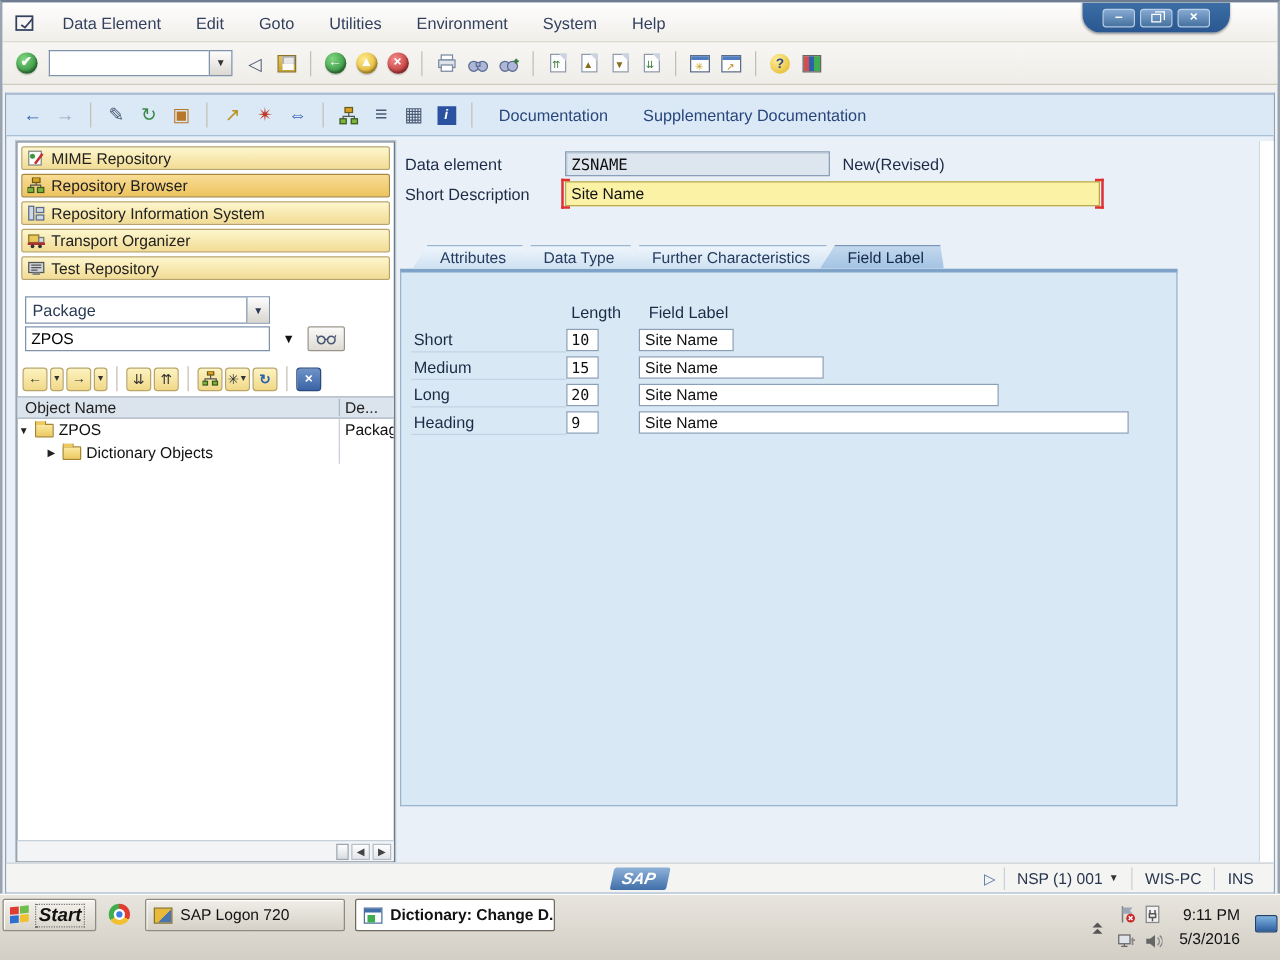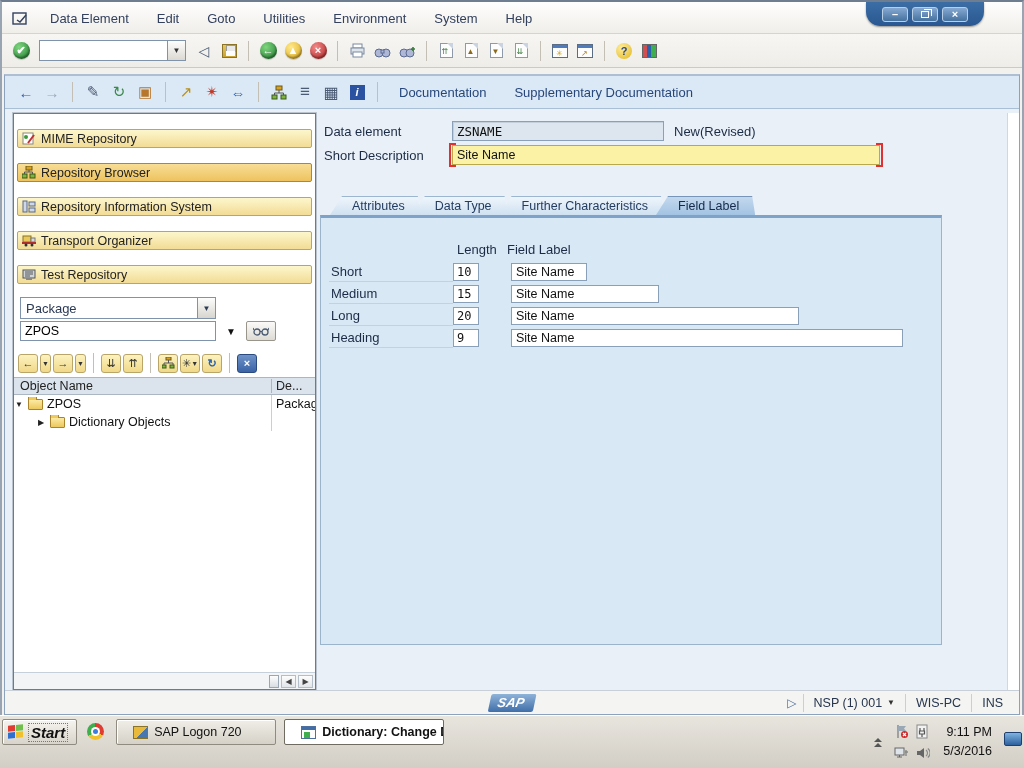--- a/index.html
+++ b/index.html
@@ -53,21 +53,21 @@
   .appbar { height:33px; background:#dbe8f5; border-bottom:1px solid #a9bfd6; display:flex; align-items:center; padding:0 10px; gap:4px; }
   .appbar .glyph { font-size:15px; }
   .applink { color:#27477c; padding:0 12px; cursor:default; }
 
   
   .content { flex:1; display:flex; padding:4px 0 0 8px; overflow:hidden; }
 
   
   .left-panel { width:303px; background:#fff; border:1px solid #6d7a88; outline:1px solid #b9c4cf; display:flex; flex-direction:column; position:relative; }
   .nav-btns { padding:3px; display:flex; flex-direction:column; gap:3px; }
-  .ybtn { height:19px; display:flex; align-items:center; gap:5px; padding:0 4px; background:linear-gradient(#fdf6cd,#f2dc95); border:1px solid #b8a567; border-radius:2px; color:#222; font-size:12.5px; cursor:default;margin-top:12px; }
+  .ybtn { height:19px; display:flex; align-items:center; gap:5px; padding:0 4px; background:linear-gradient(#fdf6cd,#f2dc95); border:1px solid #b8a567; border-radius:2px; color:#222; font-size:12.5px; cursor:default; }
   .ybtn.sel { background:linear-gradient(#f8dd96,#eec35e); border-color:#a8883e; }
   .browse-box { padding:10px 6px 4px 6px; }
   .selbox { width:196px; height:22px; border:1px solid #7f93ad; background:#fff; display:flex; align-items:center; justify-content:space-between; padding-left:5px; margin-bottom:2px; }
   .selbox .drop { width:18px; height:100%; background:linear-gradient(#fdfdfd,#d8d5ce); border-left:1px solid #7f93ad; font-size:8px; display:flex; align-items:center; justify-content:center; }
   .objrow { display:flex; align-items:center; gap:3px; }
   .objrow input { width:196px; height:20px; border:1px solid #7f93ad; padding:0 4px; font-size:12.5px; background:#fff; }
   .flatdrop { width:24px; height:18px; display:flex; align-items:center; justify-content:center; font-size:10px; color:#111; }
   .gbtn { width:30px; height:20px; background:linear-gradient(#fbfaf8,#dedbd4); border:1px solid #9a958a; border-radius:2px; display:flex; align-items:center; justify-content:center; }
   .tree-tools { display:flex; align-items:center; gap:2px; padding:8px 4px 4px 4px; }
   .sbtn { min-width:20px; height:19px; background:linear-gradient(#fdf3c0,#f0d888); border:1px solid #b8a567; border-radius:3px; display:flex; align-items:center; justify-content:center; font-size:11px; color:#333; cursor:default; }
@@ -97,21 +97,21 @@
   .yellow-wrap { position:relative; width:428px; height:20px; }
   .yellow-wrap::before, .yellow-wrap::after { content:""; position:absolute; top:-2px; bottom:-2px; width:5px; border:2px solid #e03030; z-index:2; }
   .yellow-wrap::before { left:-3px; border-right:none; }
   .yellow-wrap::after { right:-3px; border-left:none; }
   .yellow-input { width:100%; height:100%; background:#fbf2a5; border:1px solid #b8a84e; padding:0 4px; font-size:12.5px; color:#111; }
 
   .tabs { display:flex; margin:28px 0 0 10px; align-items:flex-end; height:20px; position:relative; z-index:2; }
   .tab { height:19px; padding:0 16px 0 22px; display:flex; align-items:center; font-size:12.5px; color:#243c60; background:linear-gradient(#eef5fc,#cfe1f1); clip-path:polygon(12px 0, calc(100% - 3px) 0, 100% 100%, 0 100%); margin-right:-8px; border-top:1px solid #9db6d0; cursor:default; }
   .tab.active { background:linear-gradient(#c3d8ee,#a3c3e3); font-weight:normal; color:#15294a; z-index:3; border-top:1px solid #7795b8; }
   .tabpanel { width:622px; height:430px; background:#d9e8f5; border:1px solid #9ab4cc; border-top:3px solid #7fa3c8; position:relative; }
-  .flhead { display:flex; margin:24px 16px 4px 136px; gap:8px; color:#1c2b45; }
+  .flhead { display:flex; margin:24px 16px 4px 136px; gap:20px; color:#1c2b45; }
   .flhead .h1 { width:42px; }
   .flrow { display:flex; align-items:center; height:22px; margin-left:8px; }
   .flrow .name { width:124px; color:#1c2b45; border-bottom:1px solid #c2d2e2; height:20px; display:flex; align-items:center; padding-left:2px; }
   .len-input { width:26px; height:18px; border:1px solid #8aa0b8; background:#fff; font-family:"DejaVu Sans Mono", monospace; font-size:12px; padding:0 3px; color:#111; }
   .lbl-input { height:18px; border:1px solid #8aa0b8; background:#fff; font-size:12.5px; padding:0 4px; margin-left:32px; color:#111; }
   .w1 { width:76px; } .w2 { width:148px; } .w3 { width:288px; } .w4 { width:392px; }
 
   
   .statusbar { height:24px; background:#f4f4f2; border-top:1px solid #c9cfd8; display:flex; align-items:center; padding:0 6px; position:relative; }
   .sap-logo { position:absolute; left:50%; transform:translateX(-50%) skewX(-12deg); background:linear-gradient(#8fb3d9,#3f6ea8); color:#fff; font-weight:bold; font-style:italic; font-size:13px; padding:1px 10px 2px 8px; border-radius:2px; }
@@ -122,21 +122,21 @@
 
   
   .taskbar { height:53px; background:linear-gradient(#e8e5de,#d2cec5); border-top:1px solid #fff; display:flex; align-items:flex-start; padding:3px 2px 0 2px; position:relative; }
   .start-btn { height:26px; display:flex; align-items:center; gap:4px; padding:0 8px 0 5px; background:linear-gradient(#f6f4ef,#d8d4ca); border:1px solid #8f8b80; border-radius:2px; box-shadow:inset 1px 1px 0 #fff; margin-right:10px; }
   .start-btn .lbl { font-weight:bold; font-style:italic; font-size:15px; color:#111; border:1px dotted #777; padding:0 2px; }
   .winflag { width:16px; height:14px; display:grid; grid-template-columns:7px 7px; grid-template-rows:6px 6px; gap:1px; transform:skewY(-6deg); }
   .winflag i { display:block; } .wf1{background:#e03c31;} .wf2{background:#6fbf4a;} .wf3{background:#2f6fd0;} .wf4{background:#f0c02e;}
   .chrome-ico { width:17px; height:17px; border-radius:50%; background:conic-gradient(#e03c31 0 33%, #f0c02e 33% 66%, #3fae4f 66% 100%); position:relative; margin-right:12px; margin-top:4px; }
   .chrome-ico::before { content:""; position:absolute; inset:4px; border-radius:50%; background:#fff; }
   .chrome-ico::after { content:""; position:absolute; inset:6px; border-radius:50%; background:#3b7de0; }
-  .task-btn { width:160px; height:26px; display:flex; align-items:center; gap:6px; padding:0 16px; background:linear-gradient(#f0eee8,#d5d1c7); border:1px solid #8f8b80; border-radius:2px; box-shadow:inset 1px 1px 0 #fff; margin-right:8px; font-size:12.5px; color:#111; overflow:hidden; white-space:nowrap; }
+  .task-btn { width:160px; height:26px; display:flex; align-items:center; gap:6px; padding:0 6px; background:linear-gradient(#f0eee8,#d5d1c7); border:1px solid #8f8b80; border-radius:2px; box-shadow:inset 1px 1px 0 #fff; margin-right:8px; font-size:12.5px; color:#111; overflow:hidden; white-space:nowrap; }
   .task-btn.active { background:#fff; font-weight:bold; border-color:#6f6b60; }
   .ticon { width:15px; height:13px; flex:none; }
   .ticon.saplogon { background:linear-gradient(135deg,#e8b93a 0 55%, #4a76b0 55% 100%); border:1px solid #8a7326; }
   .ticon.dict { background:#fdfdfd; border:1px solid #4f6f9f; position:relative; }
   .ticon.dict::before { content:""; position:absolute; left:0; top:0; right:0; height:3px; background:#3f6ea8; }
   .ticon.dict::after { content:""; position:absolute; left:2px; top:5px; width:6px; height:6px; background:#3fae4f; }
   .tray { position:absolute; right:24px; top:3px; bottom:3px; display:flex; align-items:center; gap:8px; padding:0 8px; }
   .tray-chevrons { display:flex; flex-direction:column; gap:1px; margin-right:2px; }
   .chev { width:0; height:0; border-left:4px solid transparent; border-right:4px solid transparent; border-bottom:4px solid #555; }
   .tray-icons { display:grid; grid-template-columns:18px 18px; grid-template-rows:18px 18px; gap:3px; }

